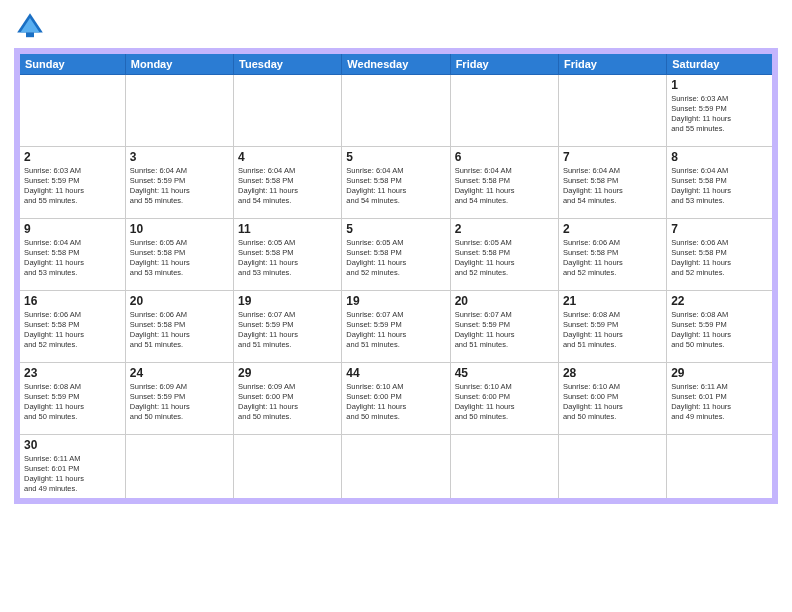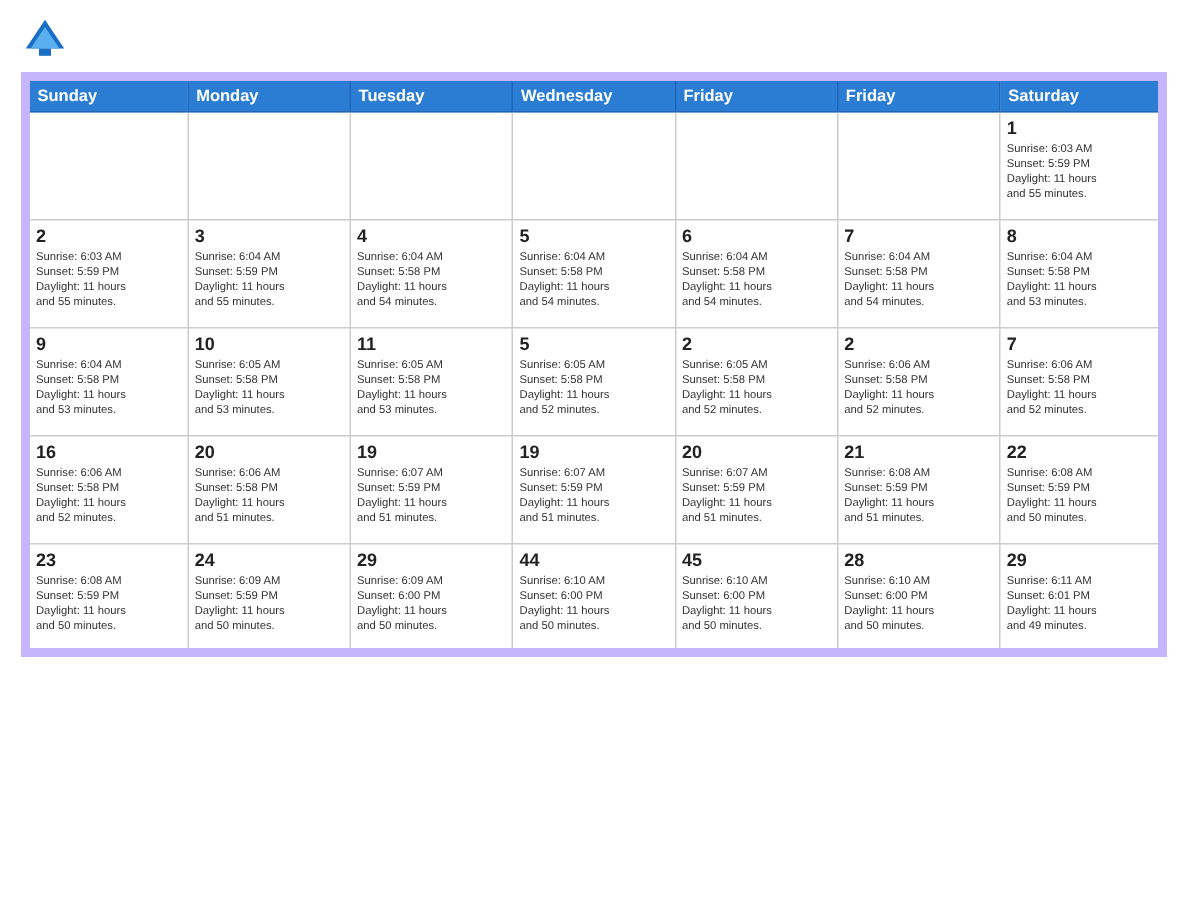--- a/index.html
+++ b/index.html
@@ -339,15 +339,30 @@
 and 50 minutes.</div>
           </td>
           <td>
             <div class="day-num">29</div>
             <div class="day-info" style="white-space: pre-line;">Sunrise: 6:11 AM
 Sunset: 6:01 PM
 Daylight: 11 hours
 and 49 minutes.</div>
           </td>
         </tr>
+        <tr class="last-row">
+          <td>
+            <div class="day-num">30</div>
+            <div class="day-info" style="white-space: pre-line;">Sunrise: 6:11 AM
+Sunset: 6:01 PM
+Daylight: 11 hours
+and 49 minutes.</div>
+          </td>
+          <td class="empty"></td>
+          <td class="empty"></td>
+          <td class="empty"></td>
+          <td class="empty"></td>
+          <td class="empty"></td>
+          <td class="empty"></td>
+        </tr>
       </tbody>
   </table>
 </div>
 
 </body></html>

